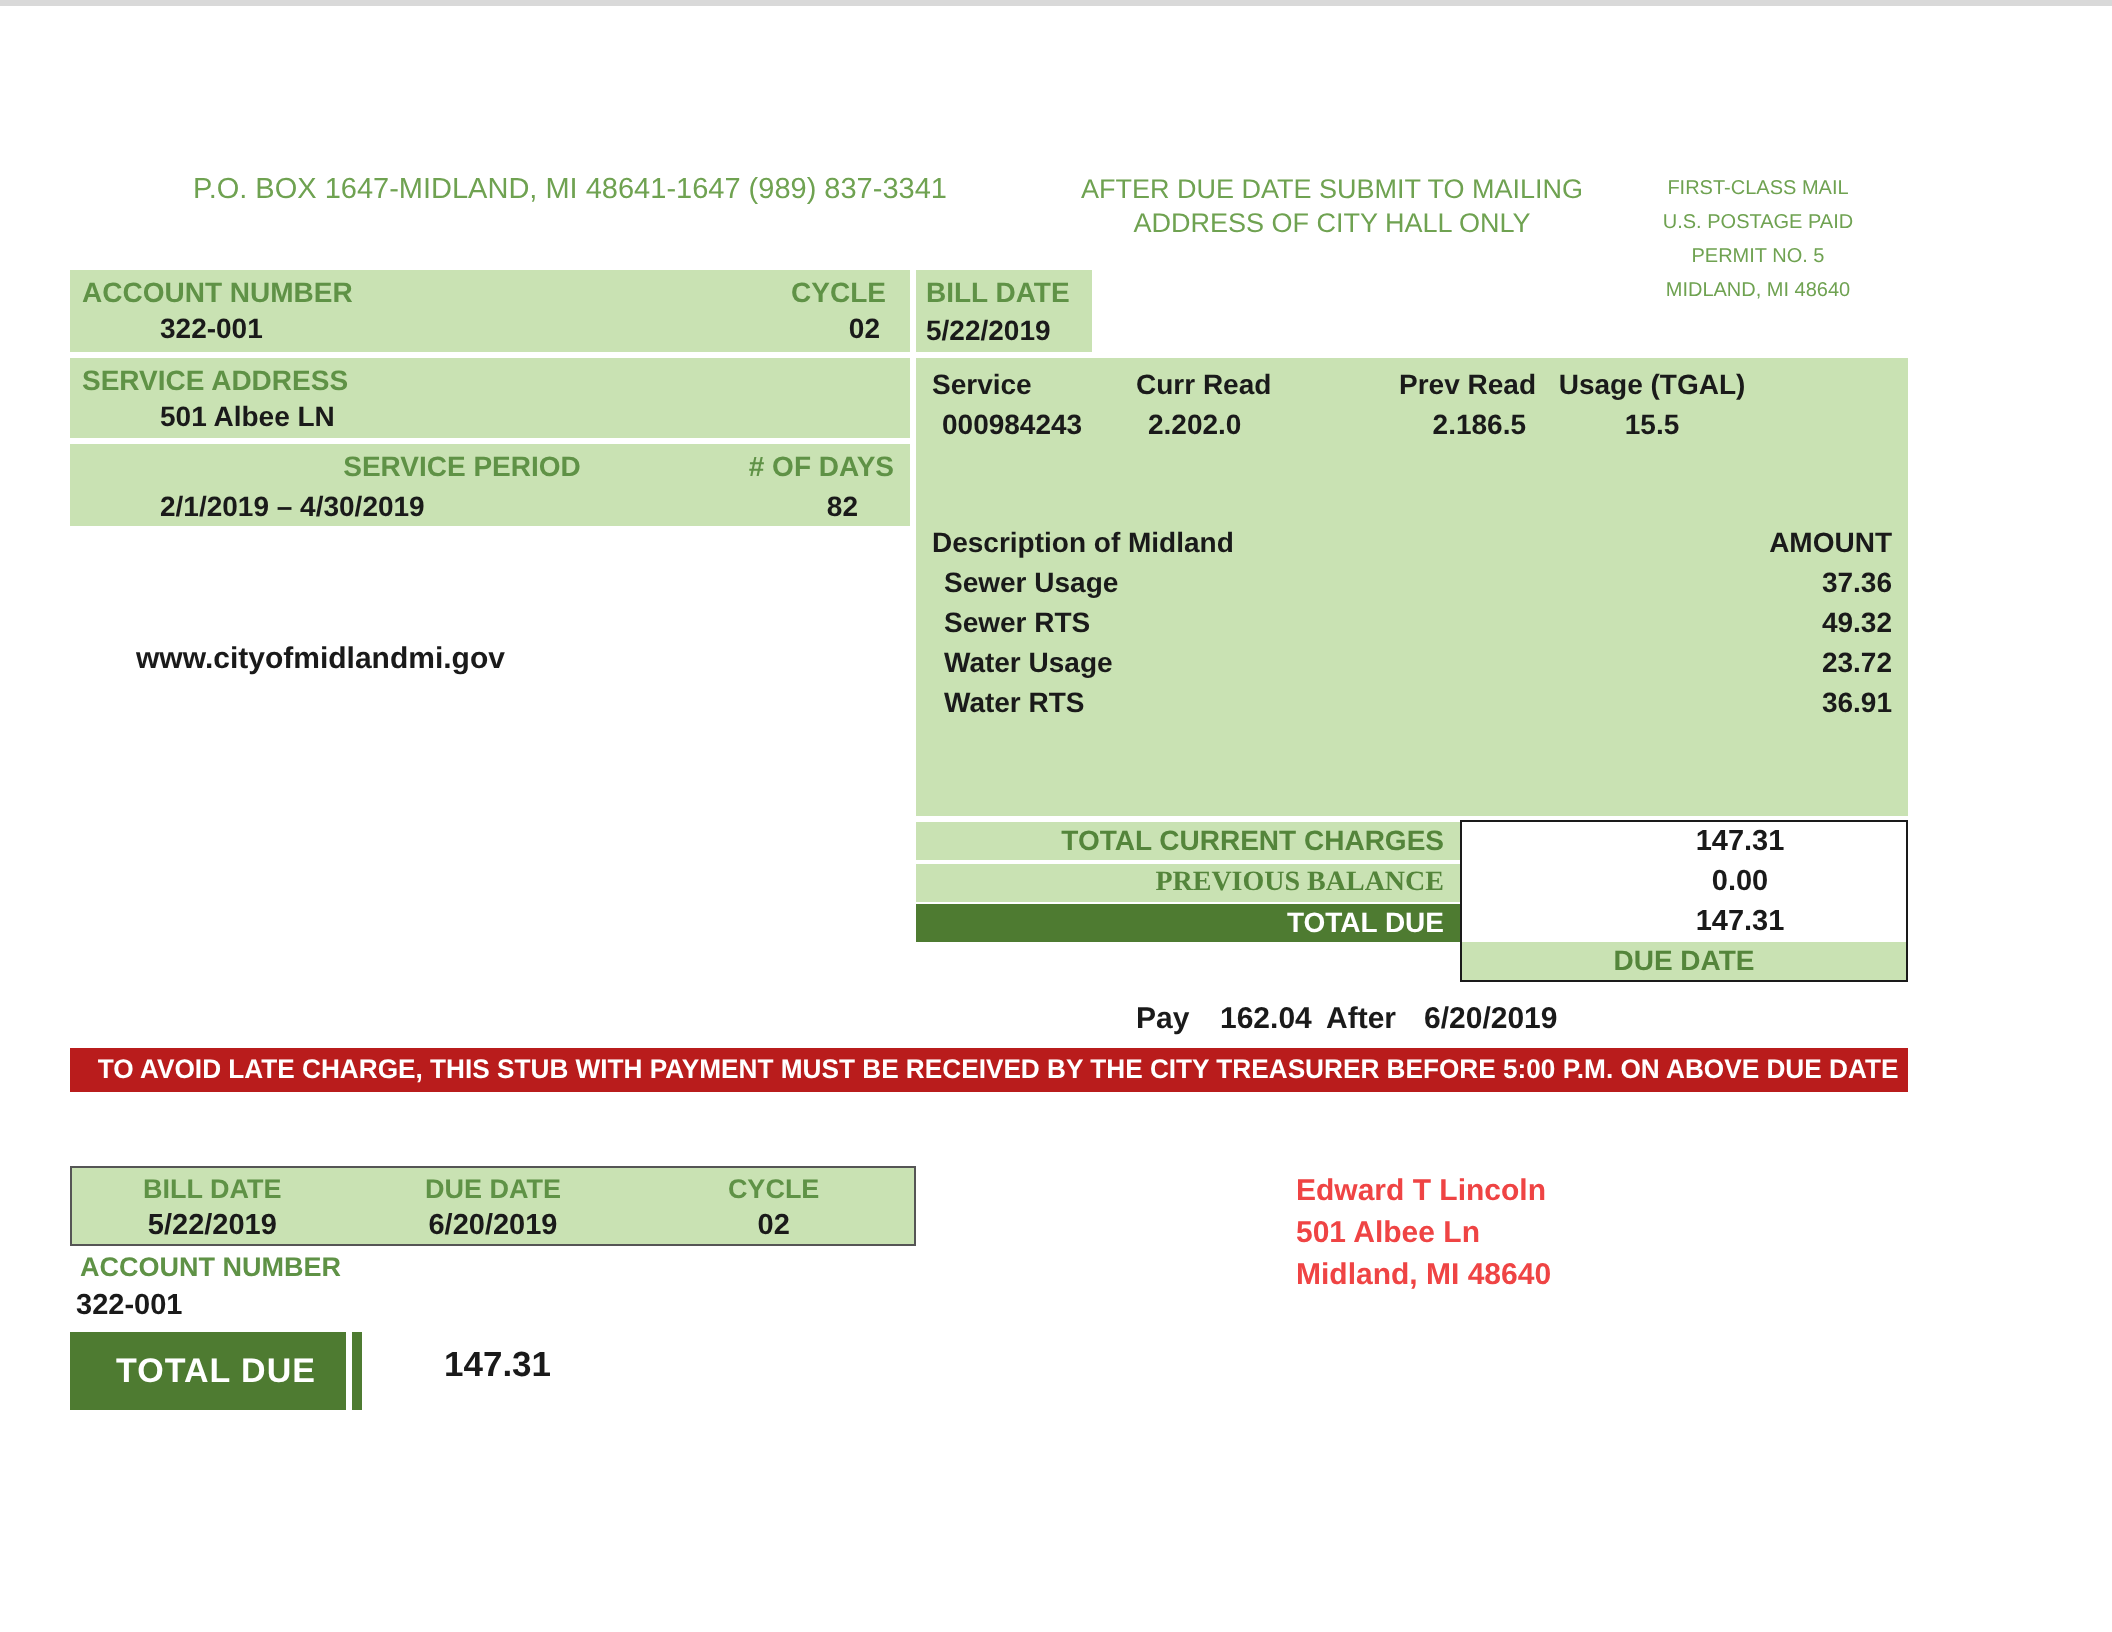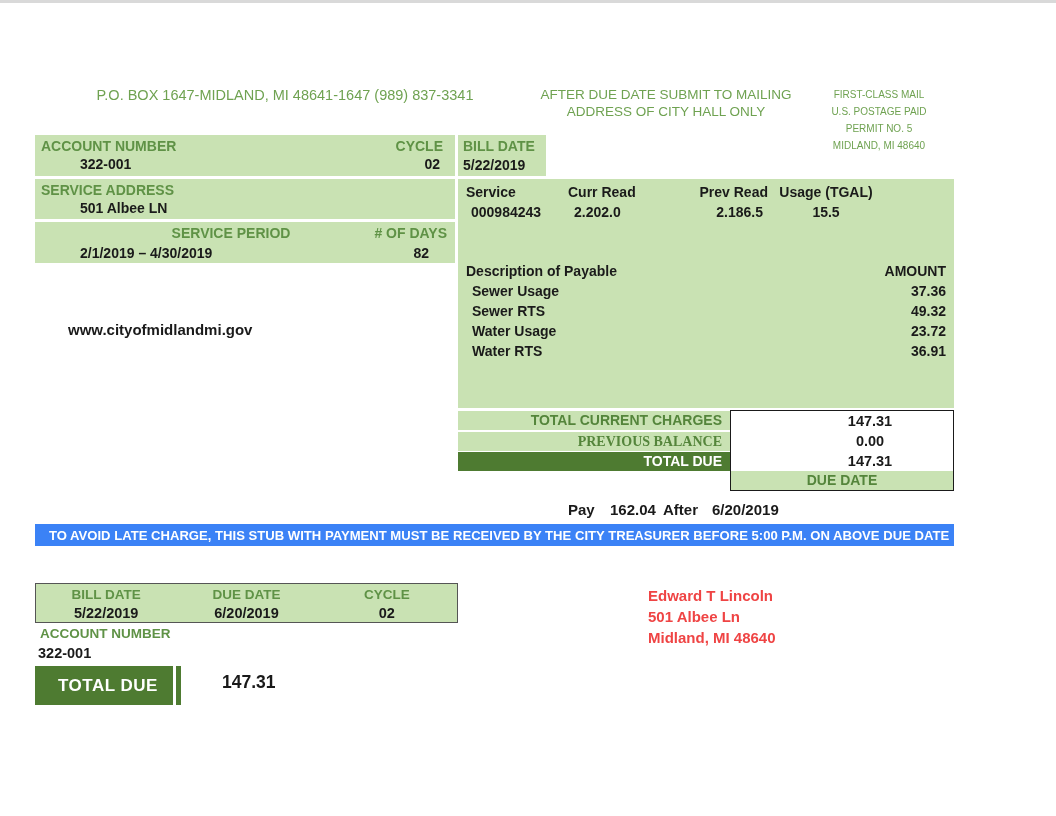--- a/index.html
+++ b/index.html
@@ -43,21 +43,21 @@
   .valbox .vrow { height:20px; line-height:20px; text-align:center; padding-left:56px;
                   font-size:14.5px; font-weight:bold; color:#1a1a1a; }
   .valbox .duedate { height:19px; line-height:19px; text-align:center; background:#c9e2b3;
                      color:#54853b; font-weight:bold; font-size:14px; }
 
   .payline { position:absolute; left:0; top:501px; width:1056px; height:20px;
              font-size:15px; font-weight:bold; color:#1a1a1a; }
   .payline span { position:absolute; white-space:nowrap; }
 
   .banner { position:absolute; left:35px; top:524px; width:919px; height:22px;
-            background:#3b82f6; color:#ffffff; text-align:left; line-height:22px; }
+            background:#b91c1c; color:#ffffff; text-align:left; line-height:22px; }
   .banner span { display:inline-block; font-size:13.5px; font-weight:bold;
                  transform:scaleX(0.97); transform-origin:center; white-space:nowrap; }
 
   
   .stub-table { position:absolute; left:35px; top:583px; width:423px; height:40px;
                 background:#c9e2b3; border:1px solid #555555; display:flex; }
   .stub-col { flex:1; text-align:center; }
   .stub-col .h { font-size:13.5px; line-height:20px; padding-top:1px; }
   .stub-col .v { font-size:14.5px; line-height:17px; }
   .stub-acct-lbl { position:absolute; left:40px; top:626px; font-size:13.5px; }
@@ -136,21 +136,21 @@
     <span class="c blk" style="left:8px;   top:5px;">Service</span>
     <span class="c blk" style="left:110px; top:5px;">Curr Read</span>
     <span class="c blk" style="left:225px; top:5px; width:85px; text-align:right;">Prev Read</span>
     <span class="c blk" style="left:318px; top:5px; width:100px; text-align:center;">Usage (TGAL)</span>
 
     <span class="c blk" style="left:13px;  top:25px;">000984243</span>
     <span class="c blk" style="left:116px; top:25px;">2.202.0</span>
     <span class="c blk" style="left:225px; top:25px; width:80px; text-align:right;">2.186.5</span>
     <span class="c blk" style="left:318px; top:25px; width:100px; text-align:center;">15.5</span>
 
-    <span class="c blk" style="left:8px; top:84px;">Description of Payable</span>
+    <span class="c blk" style="left:8px; top:84px;">Description of Midland</span>
     <span class="c blk" style="right:8px; top:84px;">AMOUNT</span>
 
     <span class="c blk" style="left:14px; top:104px;">Sewer Usage</span>
     <span class="c blk" style="right:8px; top:104px;">37.36</span>
     <span class="c blk" style="left:14px; top:124px;">Sewer RTS</span>
     <span class="c blk" style="right:8px; top:124px;">49.32</span>
     <span class="c blk" style="left:14px; top:144px;">Water Usage</span>
     <span class="c blk" style="right:8px; top:144px;">23.72</span>
     <span class="c blk" style="left:14px; top:164px;">Water RTS</span>
     <span class="c blk" style="right:8px; top:164px;">36.91</span>

